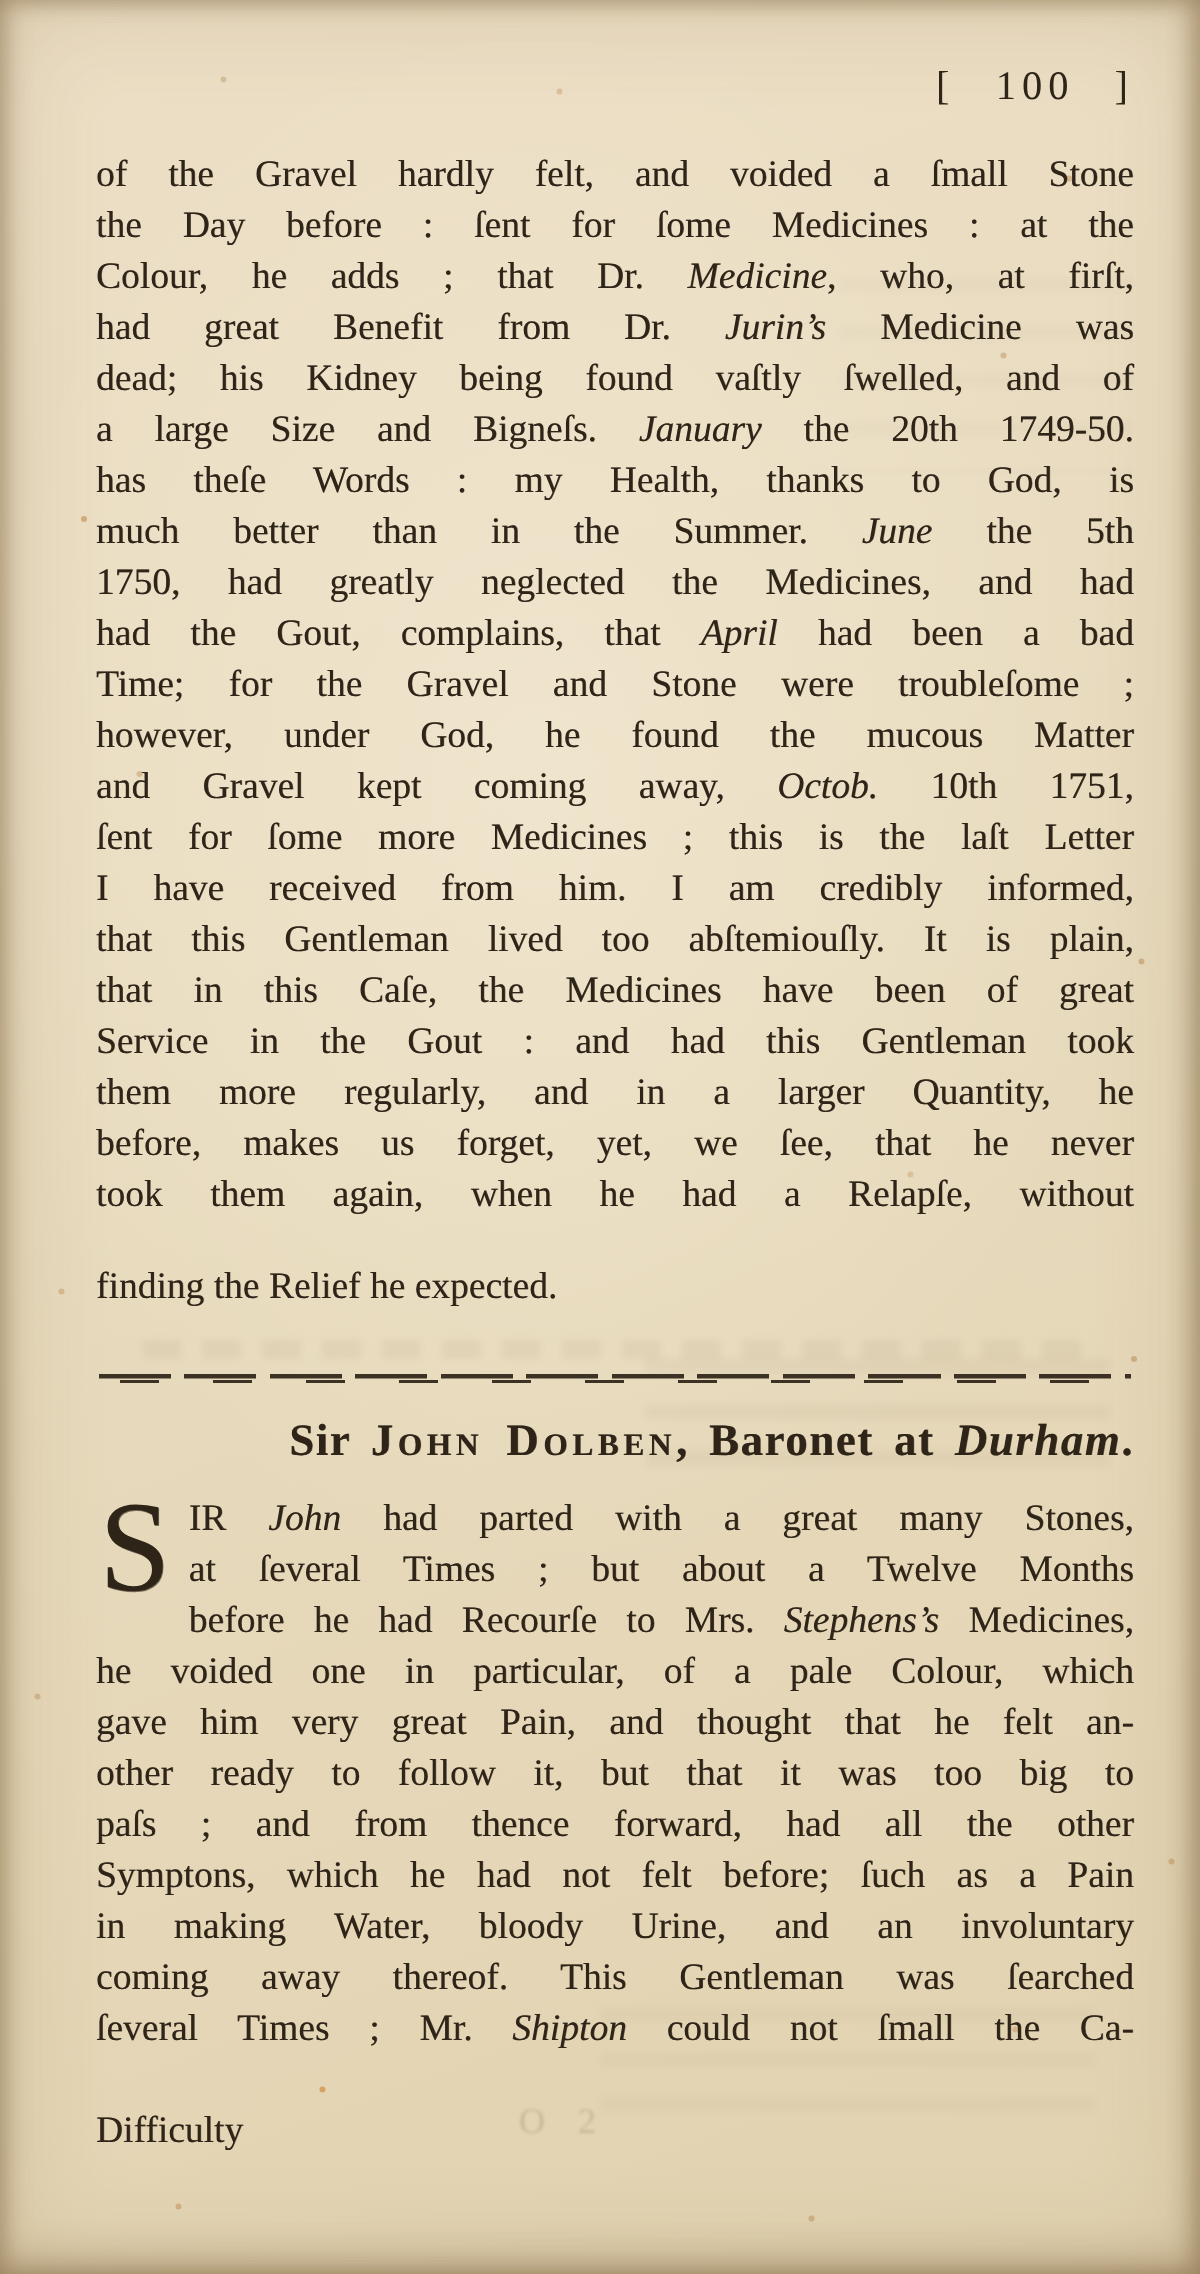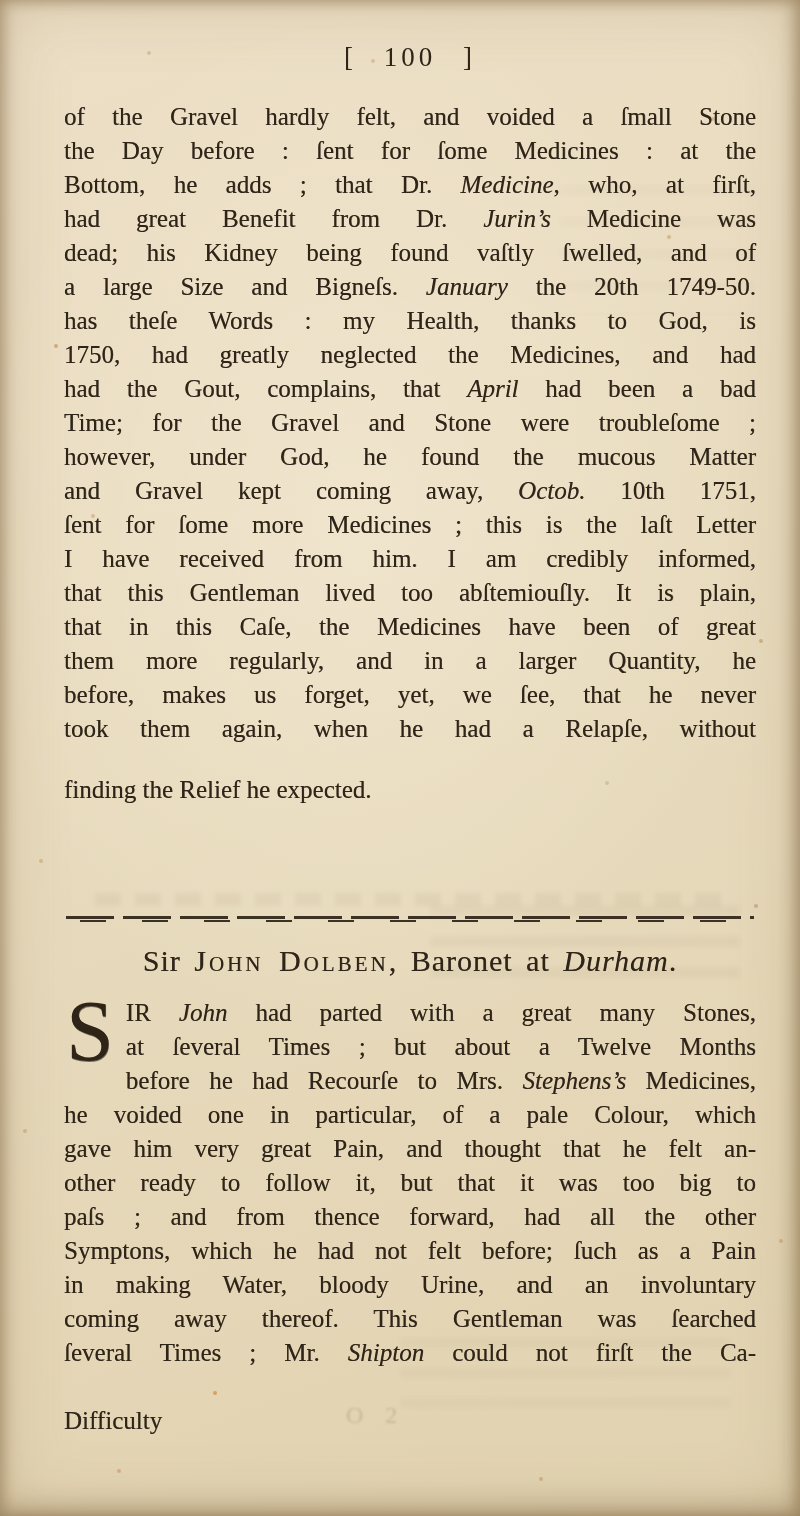--- a/index.html
+++ b/index.html
@@ -55,21 +55,21 @@
     background:repeating-linear-gradient(180deg, rgba(92,68,42,.06) 0 10px, rgba(92,68,42,0) 10px 30px);}
   .ghost.g4{left:560px;top:185px;width:195px;height:130px;
     background:repeating-linear-gradient(180deg, rgba(92,68,42,.045) 0 10px, rgba(92,68,42,0) 10px 32px);}
   .ghost-sig{
     position:absolute;left:346px;top:1402px;
     font-size:24px;color:rgba(70,50,30,.17);filter:blur(1px);
     letter-spacing:8px;
   }
   .page-number{
     position:absolute;left:64px;top:42px;width:692px;
-    text-align:center;font-size:27px;letter-spacing:4px;word-spacing:16px;
+    text-align:right;font-size:27px;letter-spacing:4px;word-spacing:16px;
     color:var(--ink);
   }
   .text-column{position:absolute;left:64px;top:0;width:692px;height:1084px;}
   .para{position:absolute;left:0;width:692px;}
   #para1{top:100px;}
   #para2{top:996px;}
   .text-line{
     height:34px;line-height:34px;font-size:25px;
     text-align:justify;text-align-last:justify;
     text-shadow:0.3px 0.3px 0 rgba(46,36,24,.55);
@@ -84,21 +84,21 @@
     background-image:
       repeating-linear-gradient(90deg, var(--ink) 0 48px, transparent 48px 57px),
       repeating-linear-gradient(90deg, var(--ink) 0 26px, transparent 26px 62px);
     background-size:100% 3px,100% 2px;
     background-position:0 0,14px 4px;
     background-repeat:no-repeat;
     opacity:.92;
   }
   .heading{
     position:absolute;left:0;top:940px;width:692px;margin:0;
-    text-align:center;font-size:30px;font-weight:normal;line-height:42px;
+    text-align:right;font-size:30px;font-weight:bold;line-height:42px;
     letter-spacing:1px;word-spacing:5px;
     text-shadow:0.3px 0.3px 0 rgba(46,36,24,.55);
   }
   .dropcap{
     float:left;height:66px;line-height:62px;
     font-size:86px;margin:4px 12px 0 2px;
     text-shadow:0.5px 0.5px 0 rgba(46,36,24,.6);
   }
   .catchword{
     position:absolute;left:64px;top:1404px;width:678px;
@@ -117,34 +117,36 @@
   <div class="ghost g3"></div>
   <div class="ghost g4"></div>
 
   <div class="page-number">[ 100 ]</div>
 
   <div class="text-column">
 
     <div class="para" id="para1">
         <div class="text-line"><span>of the Gravel hardly felt, and voided a ſmall Stone</span></div>
         <div class="text-line"><span>the Day before : ſent for ſome Medicines : at the</span></div>
-        <div class="text-line"><span>Bottom, he adds ; that Dr. </span><span class="i">Medicine</span><span>, who, at firſt,</span></div>
+        <div class="text-line"><span>Colour, he adds ; that Dr. </span><span class="i">Medicine</span><span>, who, at firſt,</span></div>
         <div class="text-line"><span>had great Benefit from Dr. </span><span class="i">Jurin’s</span><span> Medicine was</span></div>
         <div class="text-line"><span>dead; his Kidney being found vaſtly ſwelled, and of</span></div>
         <div class="text-line"><span>a large Size and Bigneſs. </span><span class="i">January</span><span> the 20th 1749-50.</span></div>
         <div class="text-line"><span>has theſe Words : my Health, thanks to God, is</span></div>
+        <div class="text-line"><span>much better than in the Summer. </span><span class="i">June</span><span> the 5th</span></div>
         <div class="text-line"><span>1750, had greatly neglected the Medicines, and had</span></div>
         <div class="text-line"><span>had the Gout, complains, that </span><span class="i">April</span><span> had been a bad</span></div>
         <div class="text-line"><span>Time; for the Gravel and Stone were troubleſome ;</span></div>
         <div class="text-line"><span>however, under God, he found the mucous Matter</span></div>
         <div class="text-line"><span>and Gravel kept coming away, </span><span class="i">Octob.</span><span> 10th 1751,</span></div>
         <div class="text-line"><span>ſent for ſome more Medicines ; this is the laſt Letter</span></div>
         <div class="text-line"><span>I have received from him. I am credibly informed,</span></div>
         <div class="text-line"><span>that this Gentleman lived too abſtemiouſly. It is plain,</span></div>
         <div class="text-line"><span>that in this Caſe, the Medicines have been of great</span></div>
+        <div class="text-line"><span>Service in the Gout : and had this Gentleman took</span></div>
         <div class="text-line"><span>them more regularly, and in a larger Quantity, he</span></div>
         <div class="text-line"><span>before, makes us forget, yet, we ſee, that he never</span></div>
         <div class="text-line"><span>took them again, when he had a Relapſe, without</span></div>
         <div class="text-line flush"><span>finding the Relief he expected.</span></div>
       </div>
 
     <div class="divider"></div>
 
     <h2 class="heading"><span>Sir </span><span class="sc">John Dolben</span><span>, Baronet at </span><span class="i">Durham</span><span>.</span></h2>
 
@@ -154,21 +156,21 @@
           <div class="text-line"><span>IR </span><span class="i">John</span><span> had parted with a great many Stones,</span></div>
           <div class="text-line"><span>at ſeveral Times ; but about a Twelve Months</span></div>
           <div class="text-line"><span>before he had Recourſe to Mrs. </span><span class="i">Stephens’s</span><span> Medicines,</span></div>
           <div class="text-line"><span>he voided one in particular, of a pale Colour, which</span></div>
           <div class="text-line"><span>gave him very great Pain, and thought that he felt an-</span></div>
           <div class="text-line"><span>other ready to follow it, but that it was too big to</span></div>
           <div class="text-line"><span>paſs ; and from thence forward, had all the other</span></div>
           <div class="text-line"><span>Symptons, which he had not felt before; ſuch as a Pain</span></div>
           <div class="text-line"><span>in making Water, bloody Urine, and an involuntary</span></div>
           <div class="text-line"><span>coming away thereof. This Gentleman was ſearched</span></div>
-          <div class="text-line"><span>ſeveral Times ; Mr. </span><span class="i">Shipton</span><span> could not firſt the Ca-</span></div>
+          <div class="text-line"><span>ſeveral Times ; Mr. </span><span class="i">Shipton</span><span> could not ſmall the Ca-</span></div>
         </div>
     </div>
 
   </div>
 
   <div class="ghost-sig">O 2</div>
 
   <div class="catchword">Difficulty</div>
 
 </div>

